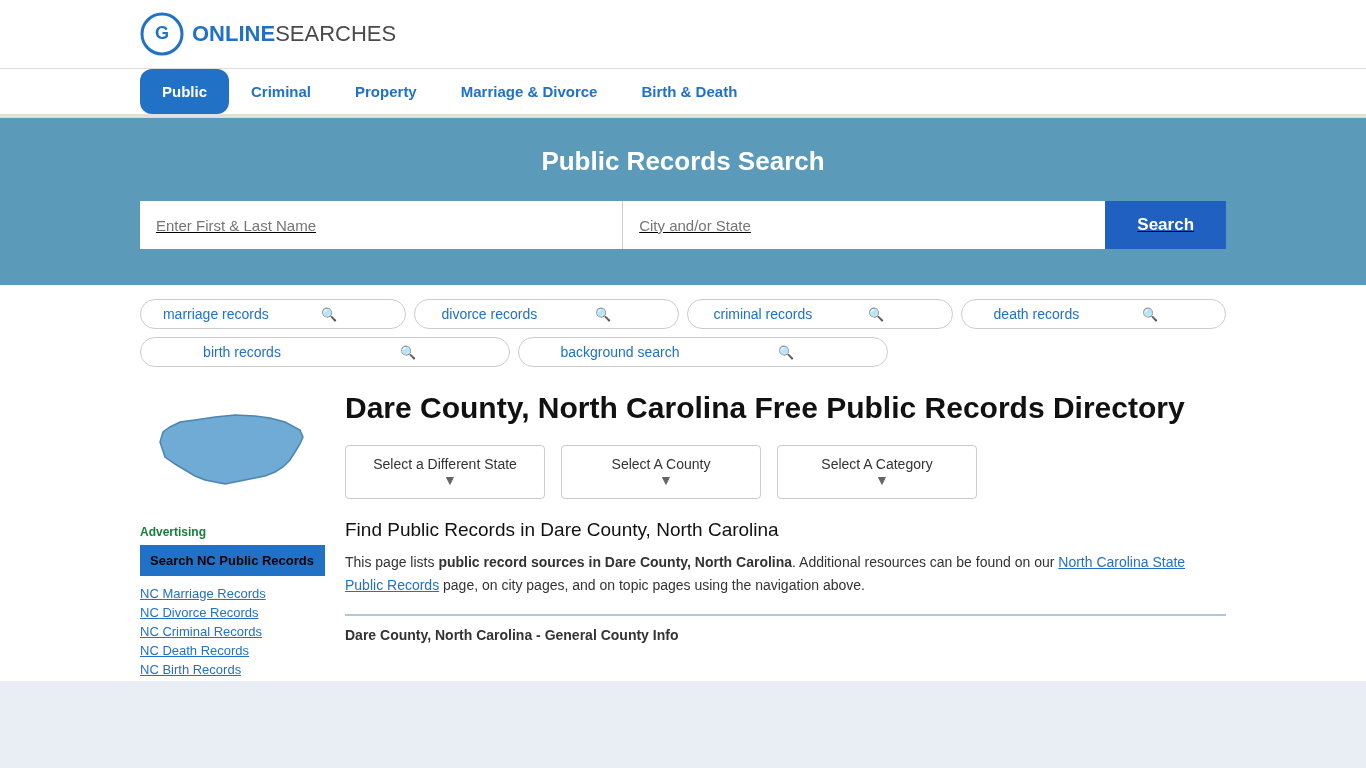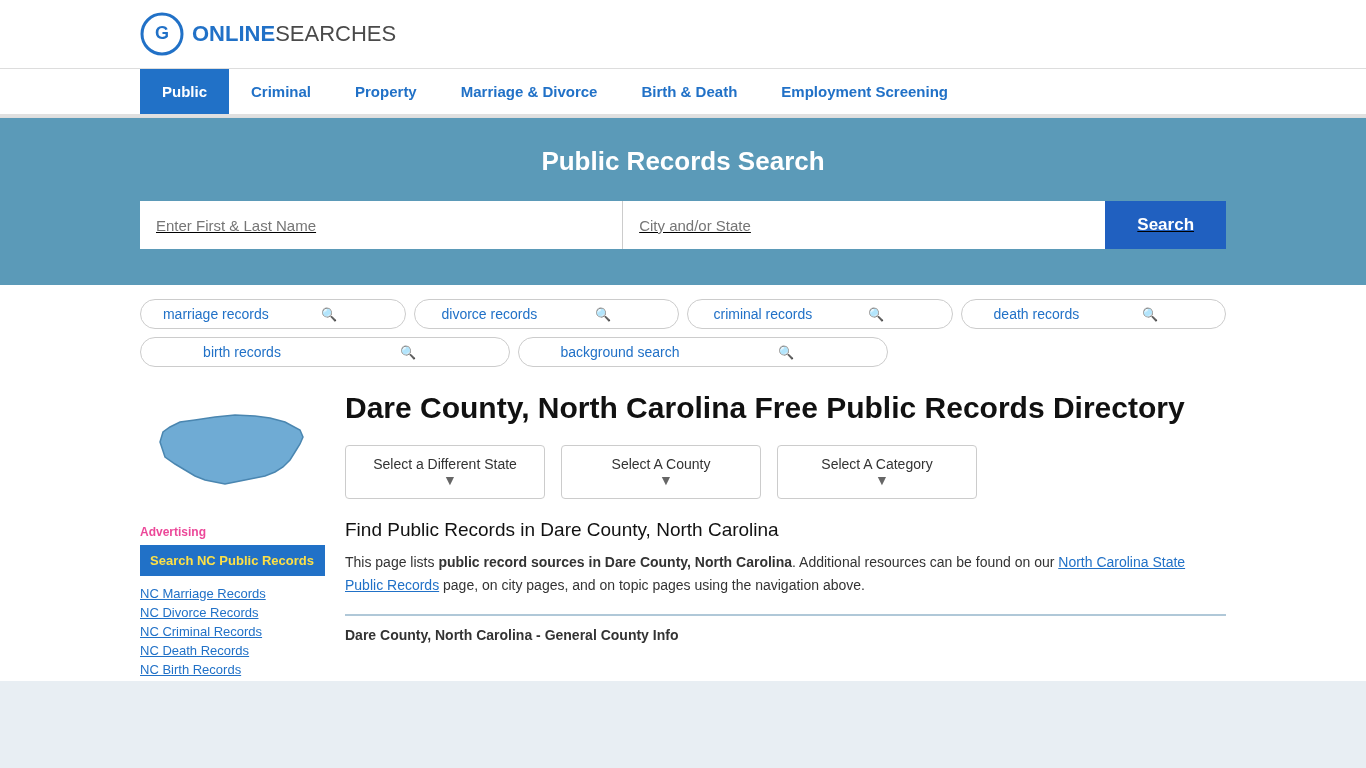--- a/index.html
+++ b/index.html
@@ -7,21 +7,21 @@
 
     
     .header { background: #fff; padding: 12px 140px; display: flex; align-items: center; border-bottom: 1px solid #ddd; }
     .logo { display: flex; align-items: center; gap: 8px; }
     .logo-icon { width: 44px; height: 44px; }
 
     
     .nav { background: #fff; padding: 0 140px; border-bottom: 3px solid #e0e0e0; }
     .nav ul { list-style: none; display: flex; }
     .nav ul li a {
-      display: block; padding: 14px 22px; font-size: 15px; font-weight: 600; color: #2171c7; text-decoration: none;
+      display: block; padding: 14px 22px; font-size: 15px; font-weight: 600; color: #2171c7; text-decoration: none; border-radius: 12px;
     }
     .nav ul li.active a { background: #2171c7; color: #fff; }
 
     
     .hero { background: #5b9ab8; padding: 28px 140px 36px; }
     .hero h1 { text-align: center; color: #fff; font-size: 26px; font-weight: 700; margin-bottom: 24px; }
     .search-bar { display: flex; gap: 0; text-decoration: underline; }
     .search-bar input {
       flex: 1; padding: 14px 16px; font-size: 15px; border: none; outline: none; color: #555;
     }
@@ -84,23 +84,20 @@
         </li>
       <li>
           <a href="#">Property</a>
         </li>
       <li>
           <a href="#">Marriage &amp; Divorce</a>
         </li>
       <li>
           <a href="#">Birth &amp; Death</a>
         </li>
-      <li>
-          <a href="#">Employment Screening</a>
-        </li>
     </ul>
   </nav>
 </div>
 
 <div class="hero">
   <h1>Public Records Search</h1>
   <div class="search-bar">
     <input type="text" style="flex: 1.5 1 0%;" placeholder="Enter First &amp; Last Name">
     <input type="text" style="flex: 1.5 1 0%;" placeholder="City and/or State">
     <button>Search</button>
@@ -141,22 +138,22 @@
 
     <div class="sidebar" style="width:185px;padding:0;">
 
       <div style="height:120px; display:flex; align-items:center; justify-content:center; margin-bottom:16px;">
 
         <svg width="155" height="95" viewBox="0 0 155 95" xmlns="http://www.w3.org/2000/svg">
           <path d="M10,55 L5,40 L8,30 L15,25 L25,20 L40,18 L60,15 L80,13 L100,14 L115,16 L130,20 L145,28 L148,35 L145,42 L140,50 L135,58 L128,65 L120,70 L110,74 L100,76 L90,78 L80,80 L70,82 L60,80 L50,78 L40,74 L30,68 L20,62 Z" fill="#6fabd4" stroke="#4a86b0" stroke-width="1.5"></path>
         </svg>
       </div>
 
-      <div class="advertising-label" style="font-size:12px;color:#ec4899;font-weight:700;margin-bottom:6px;">Advertising</div>
-      <div style="background:#2171c7;color:#fde047;padding:8px 10px;font-size:13px;font-weight:700;display:block;margin-bottom:10px;cursor:pointer;">Search NC Public Records</div>
+      <div class="advertising-label" style="font-size:12px;color:#15803d;font-weight:700;margin-bottom:6px;">Advertising</div>
+      <div style="background:#2171c7;color:#000000;padding:8px 10px;font-size:13px;font-weight:700;display:block;margin-bottom:10px;cursor:pointer;">Search NC Public Records</div>
       <a href="#" class="sidebar-link">NC Marriage Records</a>
       <a href="#" class="sidebar-link">NC Divorce Records</a>
       <a href="#" class="sidebar-link">NC Criminal Records</a>
       <a href="#" class="sidebar-link">NC Death Records</a>
       <a href="#" class="sidebar-link">NC Birth Records</a>
     </div>
 
     <div style="flex:1;">
       <h1 style="font-size:30px;font-weight:900;color:#111;line-height:1.25;margin-bottom:18px;">Dare County, North Carolina Free Public Records Directory</h1>
 

